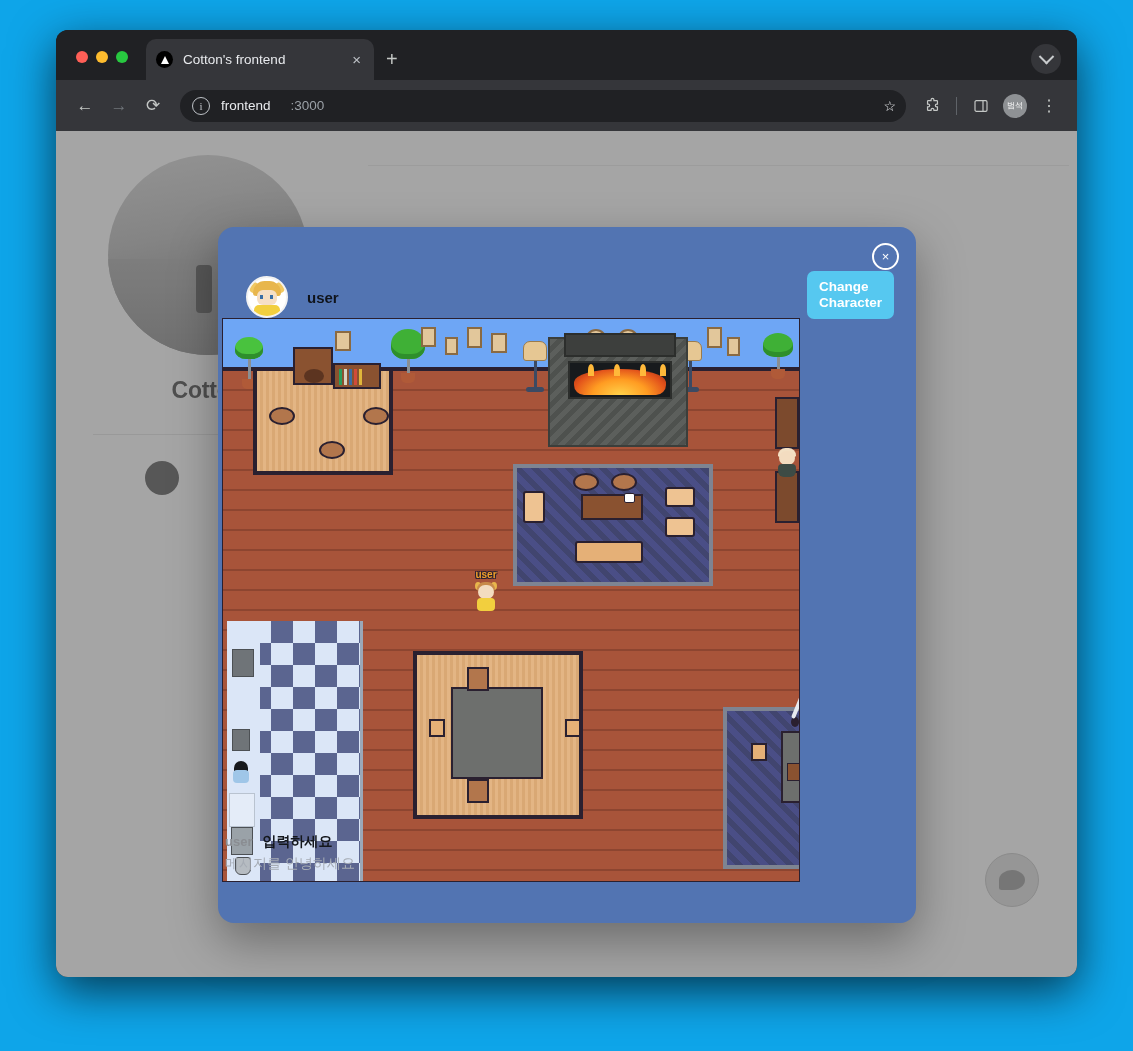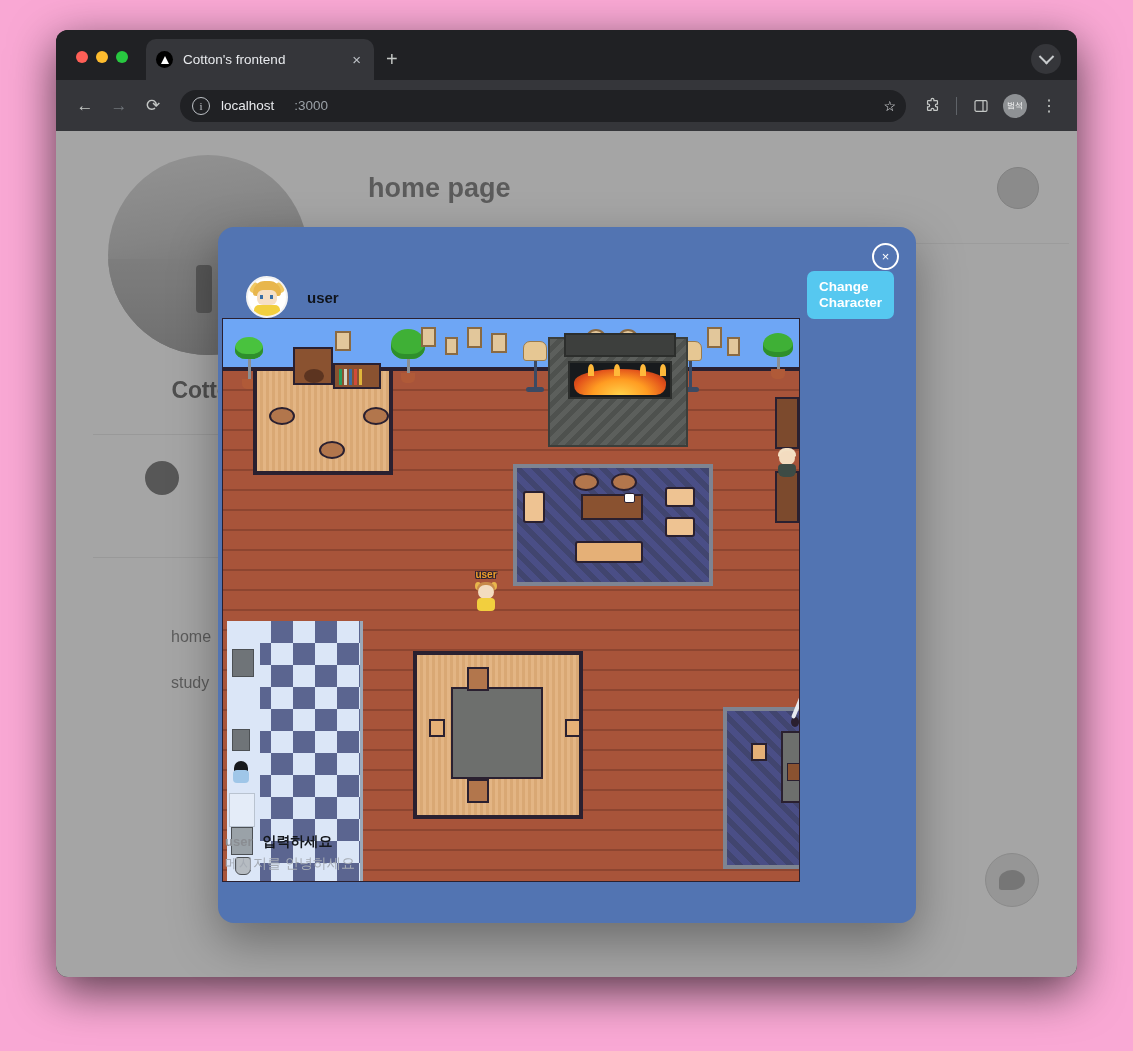--- a/index.html
+++ b/index.html
@@ -1,19 +1,19 @@
 <!DOCTYPE html>
 <html><head>
 <meta charset="utf-8">
 <style>
   html,body{margin:0;padding:0;background:#000;}
   body{width:1133px;height:1051px;overflow:hidden;font-family:"Liberation Sans",sans-serif;}
 
   
-  #desktop{position:absolute;inset:0;background:#f9a8d4;}
+  #desktop{position:absolute;inset:0;background:#0ea5e9;}
 
   
   #browser{position:absolute;left:56px;top:30px;width:1021px;height:947px;
     background:#202124;border-radius:12px;overflow:hidden;
     box-shadow:0 14px 46px rgba(0,0,0,.65);}
 
   
   #tabstrip{height:50px;background:#202124;position:relative;}
   .traffic{position:absolute;top:21px;display:flex;gap:8px;left:20px;}
   .light{width:12px;height:12px;border-radius:50%;}
@@ -193,21 +193,21 @@
     </div>
 
     <div id="toolbar">
       <div class="navbtn">←</div>
       <div class="navbtn dim">→</div>
       <div class="navbtn">⟳</div>
 
       <div id="omnibox">
         <div id="infoicon">i</div>
         <div id="urltext">
-          <span>localhost</span><span class="dimport">:3000</span>
+          <span>frontend</span><span class="dimport">:3000</span>
         </div>
         <div id="starbtn">☆</div>
       </div>
 
       <div class="tbicon">
         <svg width="17" height="17" viewBox="0 0 24 24" fill="none" stroke="#c4c7c5" stroke-width="1.7">
           <path d="M10 4a2 2 0 1 1 4 0v1h4a1 1 0 0 1 1 1v4h-1a2 2 0 1 0 0 4h1v4a1 1 0 0 1-1 1h-4v-1a2 2 0 1 0-4 0v1H6a1 1 0 0 1-1-1v-4h1a2 2 0 1 0 0-4H5V6a1 1 0 0 1 1-1h4V4z"></path>
         </svg>
       </div>
       <div id="tbdivider"></div>
@@ -226,30 +226,22 @@
         <div id="sidebar">
           <div id="profilephoto">
             <div class="horizon"></div>
               <div class="fig"></div>
           </div>
           <div id="sitetitle">Cotton</div>
           <div id="sociallinks">
             <div class="socicon"></div>
             <div class="socicon"></div>
           </div>
-          <div id="navlinks">
-            <div class="navlink">home</div>
-            <div class="navlink">study</div>
-          </div>
         </div>
         <div id="content">
-          <div id="contenthead">
-            <div id="pagetitle">home page</div>
-            <div id="pageavatar"></div>
-          </div>
           <div id="contentrule"></div>
           <div id="fab">
               <div class="bub"></div>
             </div>
         </div>
       </div>
     </div>
 
   </div>
 

